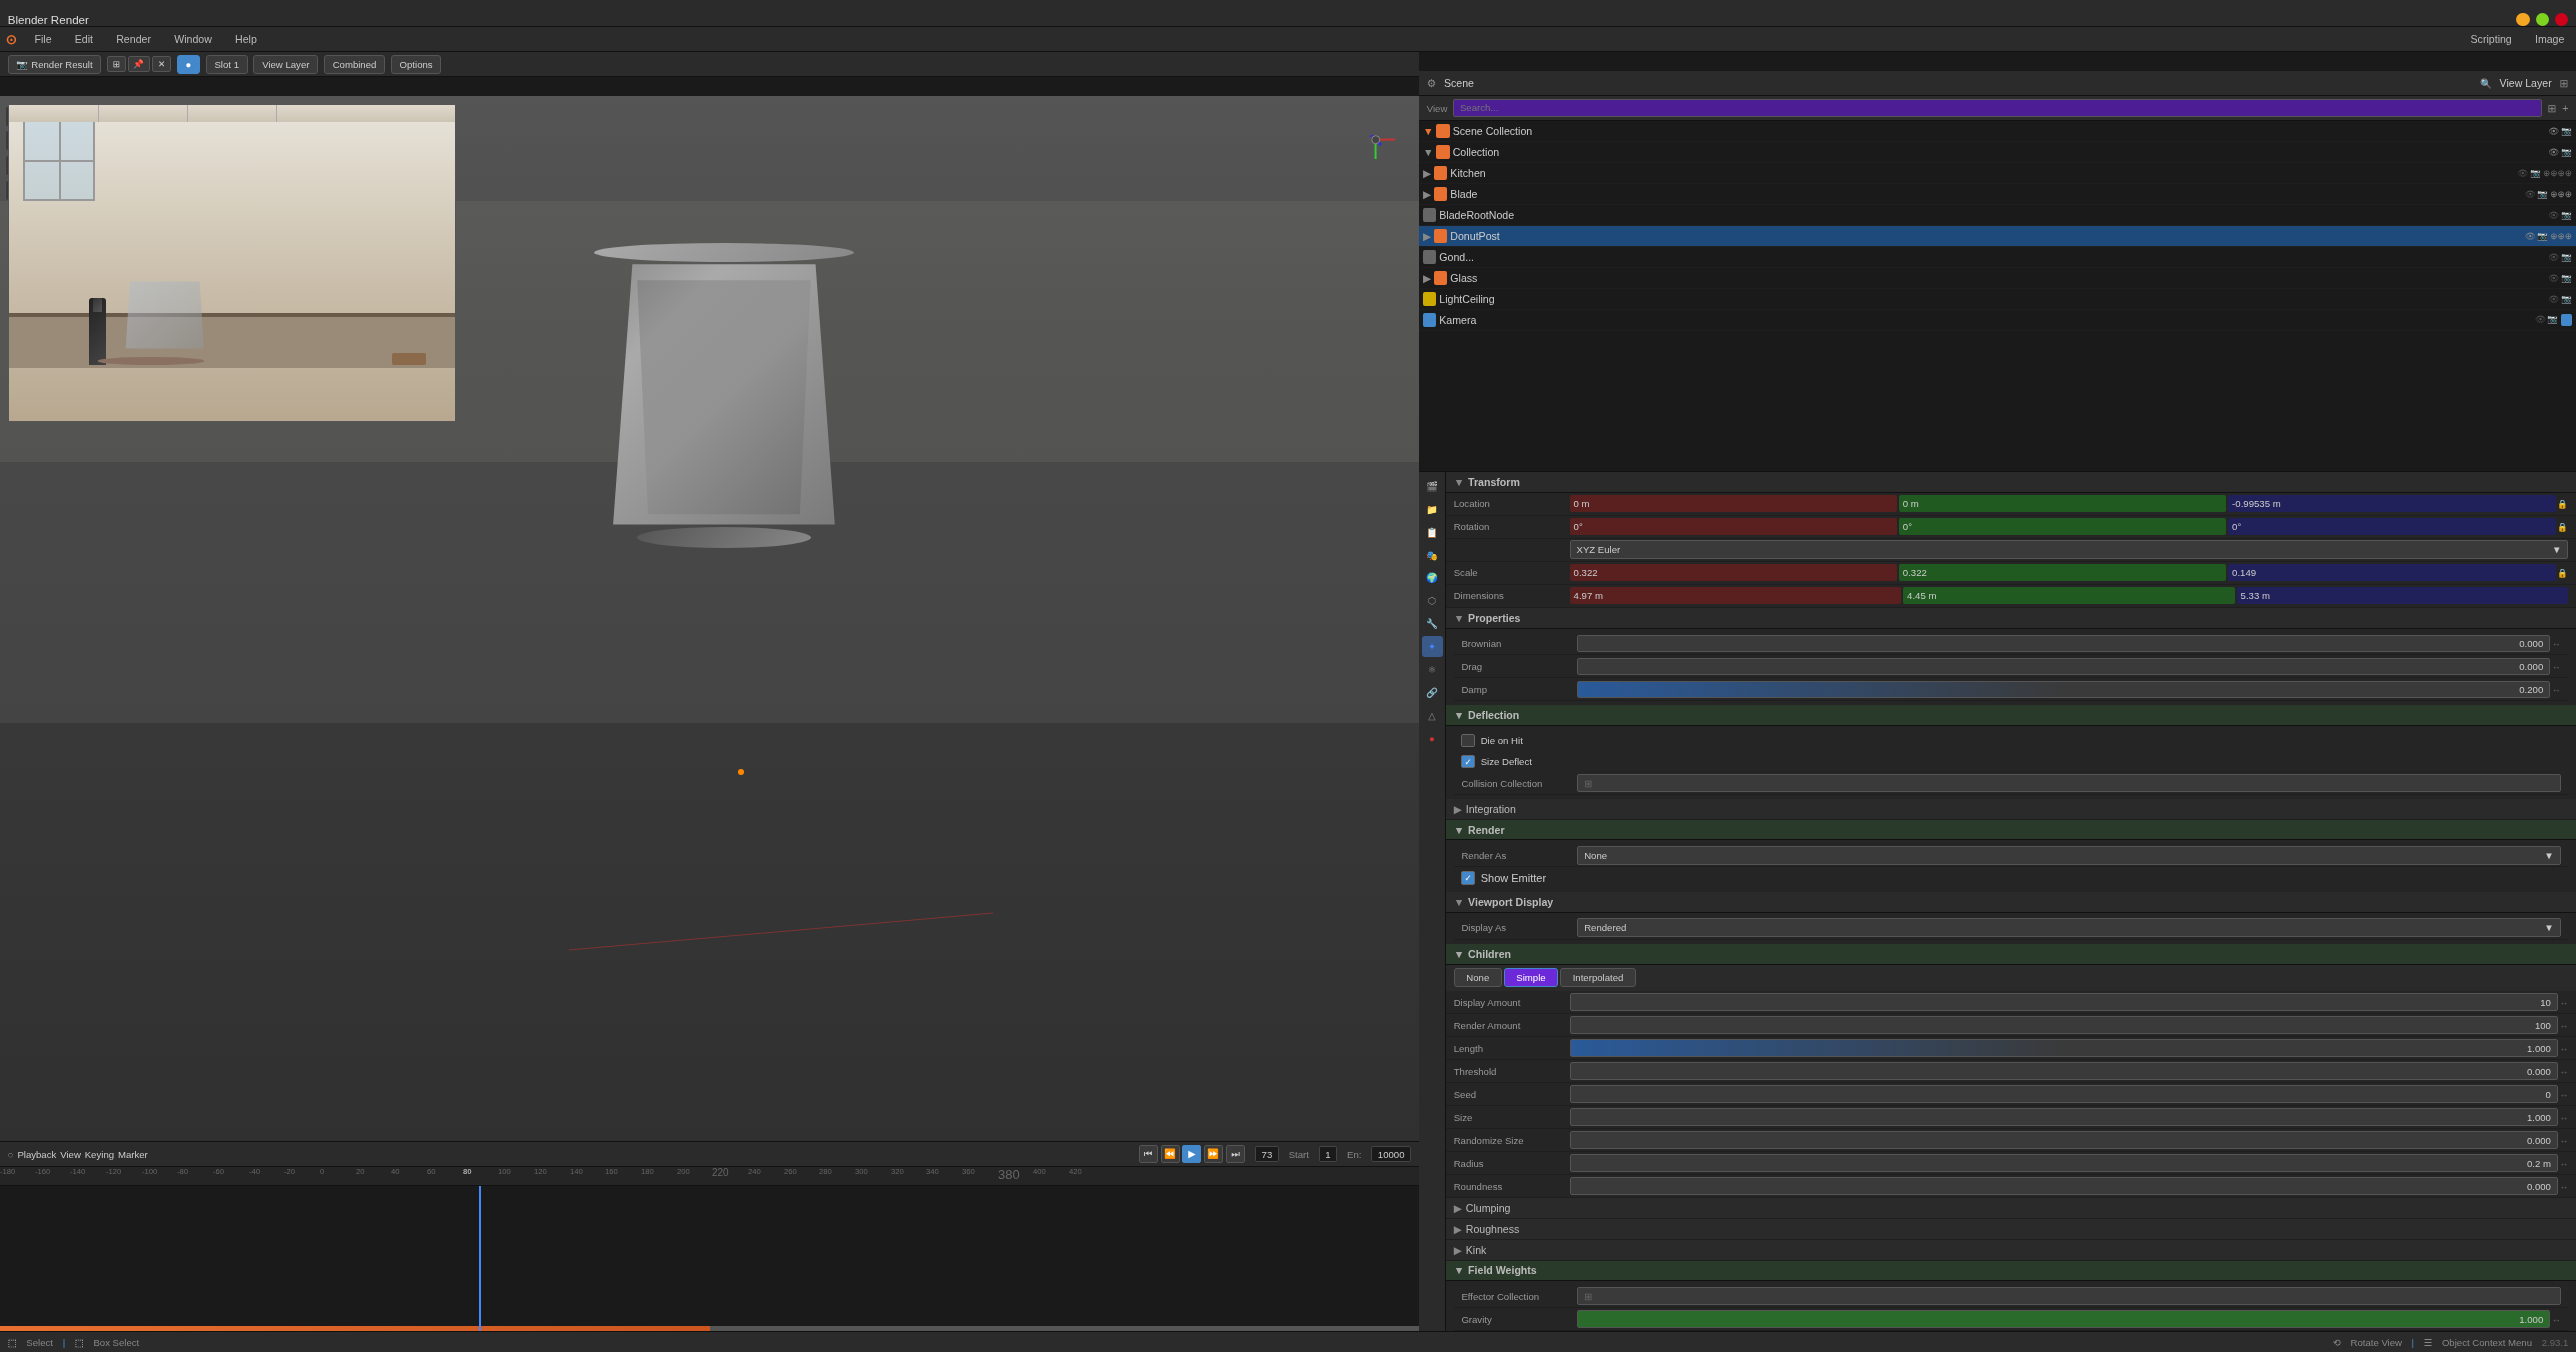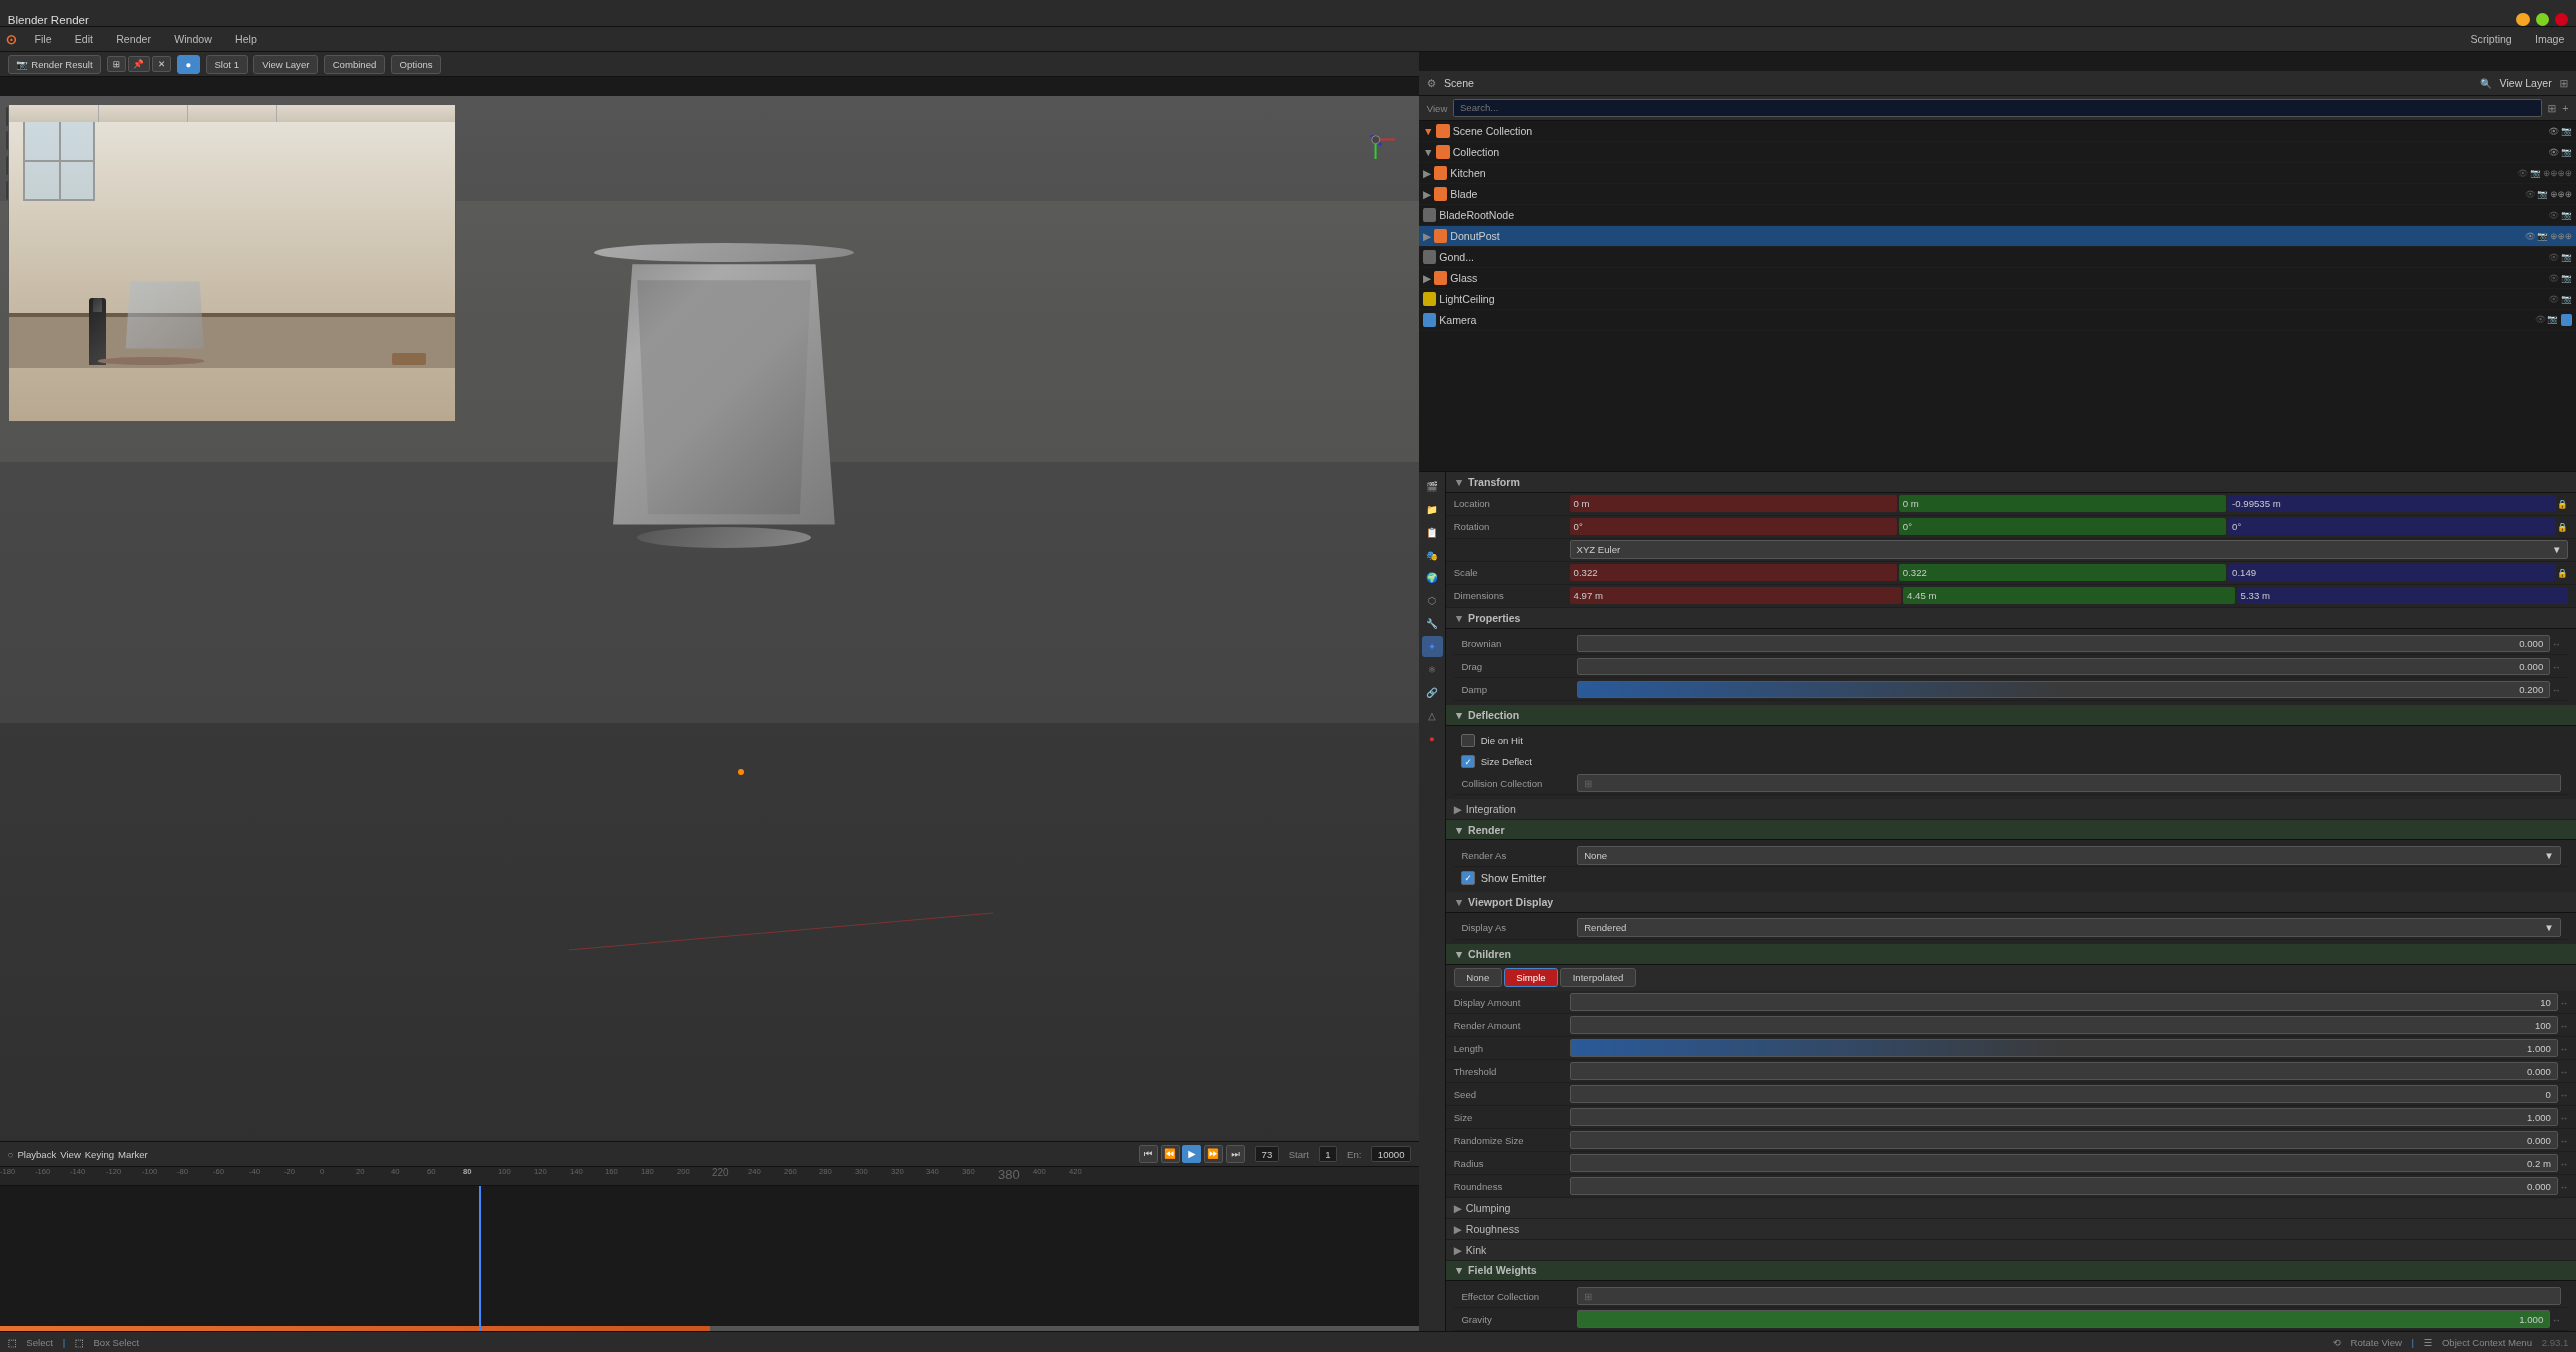--- a/index.html
+++ b/index.html
@@ -258,21 +258,21 @@
     }
     .tab-btn {
       padding: 2.9px 11.6px;
       background: #3a3a3a;
       border: 1px solid #555;
       color: #ccc;
       font-size: 9.6px;
       border-radius: 2.9px;
       cursor: pointer;
     }
-    .tab-btn.active { background: #b91c1c; border-color: #4488cc; color: white; }
+    .tab-btn.active { background: #6d28d9; border-color: #4488cc; color: white; }
 
     
     .viewport-3d {
       position: absolute;
       top: 0; left: 0; right: 0; bottom: 0;
       background: radial-gradient(ellipse at 50% 50%, #4a4a4a 0%, #383838 40%, #2d2d2d 100%);
     }
 
     
     #statusbar {
@@ -580,21 +580,21 @@
       <span style="color:#ccc;font-size:10.6px;">View Layer</span>
       <div style="display:flex;gap:1.9px;">
         <span style="color:#888;cursor:pointer;">⊞</span>
       </div>
     </div>
 
     <div style="height:376px;display:flex;flex-direction:column;border-bottom:1.9px solid #111;">
 
       <div style="height:25px;background:#2b2b2b;display:flex;align-items:center;padding:0 7.7px;gap:5.8px;border-bottom:1px solid #111;">
         <span style="color:#888;font-size:9.6px;cursor:pointer;">View</span>
-        <input type="text" style="flex: 1 1 0%; height: 17.4px; background: #0f172a; border: 1px solid rgb(85, 85, 85); color: rgb(136, 136, 136); font-size: 9.6px; padding: 0px 5.8px; border-radius: 1.9px;" placeholder="Search...">
+        <input type="text" style="flex: 1 1 0%; height: 17.4px; background: #4c1d95; border: 1px solid rgb(85, 85, 85); color: rgb(136, 136, 136); font-size: 9.6px; padding: 0px 5.8px; border-radius: 1.9px;" placeholder="Search...">
         <span style="color:#888;cursor:pointer;">⊞</span>
         <span style="color:#888;cursor:pointer;">+</span>
       </div>
 
       <div style="background:#1a1a1a;flex:1;overflow:hidden;">
 
         <div class="sc-item">
           <span style="color:#e87030;">▼</span>
           <span style="width:13.5px;height:13.5px;background:#e87030;border-radius:1.9px;display:inline-block;"></span>
           <span style="color:#ccc;font-size:10.6px;">Scene Collection</span>

